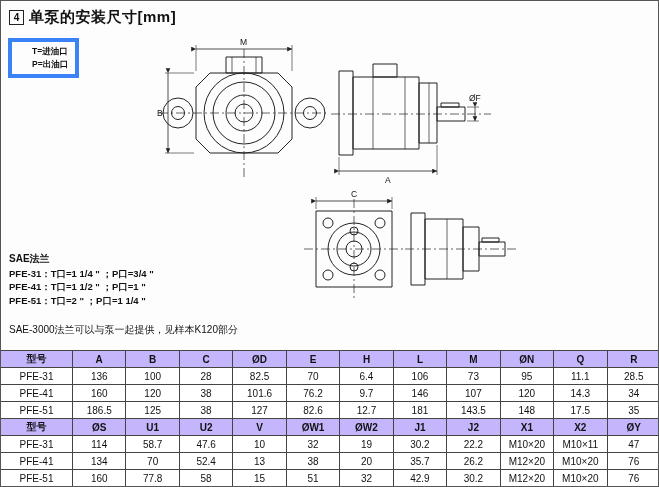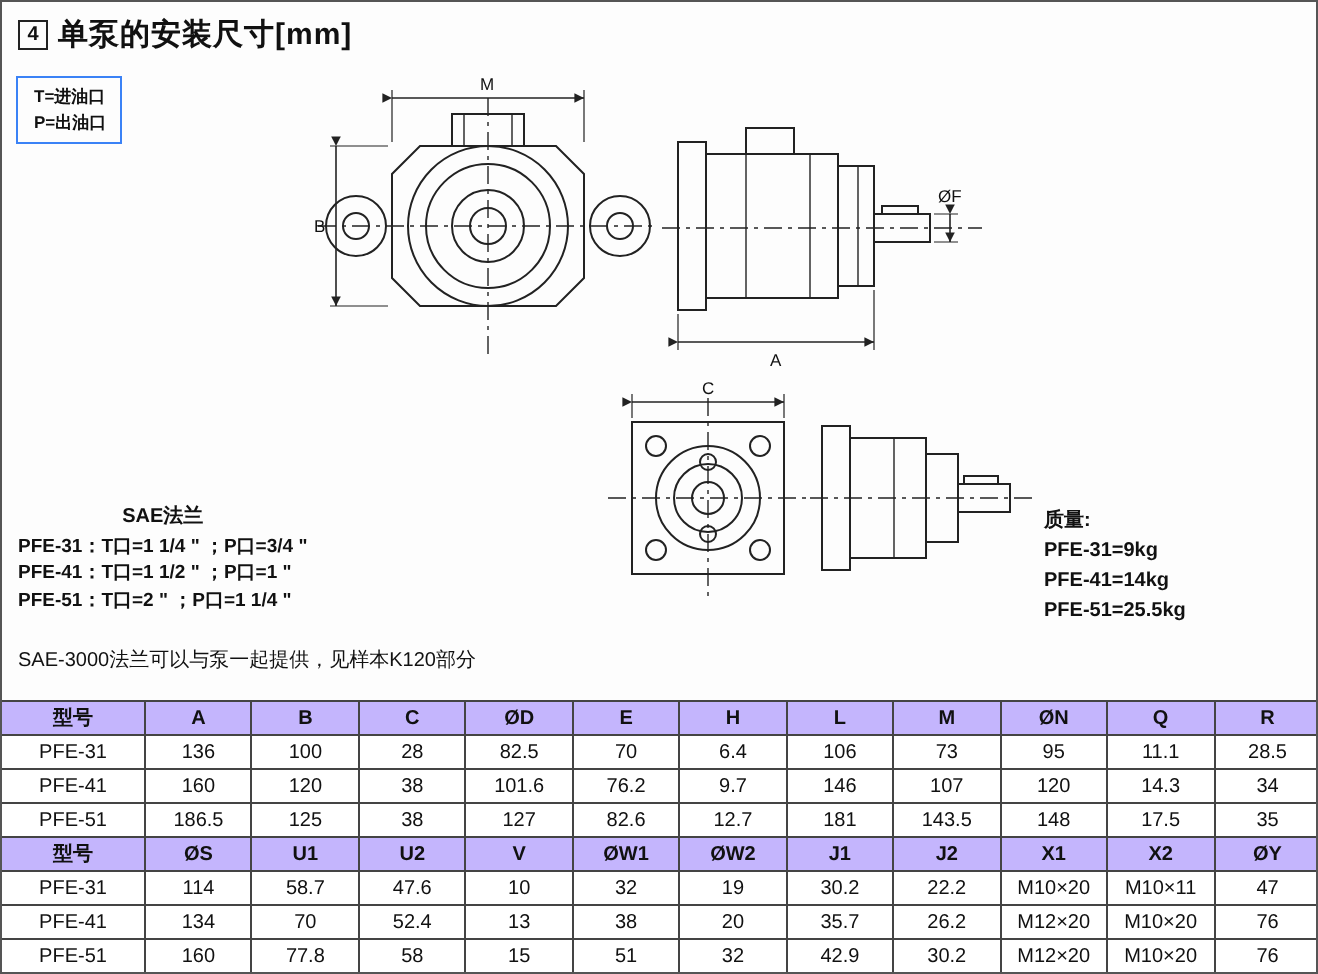--- a/index.html
+++ b/index.html
@@ -7,25 +7,25 @@
     position:relative;width:659px;height:487px;background:#fdfdfd;
     border:1px solid #555;box-sizing:border-box;overflow:hidden;
     font-family:"Liberation Sans","DejaVu Sans",sans-serif;color:#111;
   }
   
   .hdr{position:absolute;top:7px;left:8px;display:flex;align-items:center;gap:5px;}
   .numbox{width:13px;height:13px;border:1px solid #222;font-size:10px;font-weight:bold;
     display:flex;align-items:center;justify-content:center;}
   .title{font-size:15px;font-weight:bold;letter-spacing:.5px;}
   
-  .portnote{position:absolute;top:37px;left:7px;border:1px solid #3b82f6;padding:3px 7px 3px 8px;
+  .portnote{position:absolute;top:37px;left:7px;border:4px solid #3b82f6;padding:3px 7px 3px 20px;
     font-size:8.5px;line-height:1.55;font-weight:bold;background:#fdfdfd;}
   
   .saeblock{position:absolute;left:8px;top:251px;font-size:9.5px;font-weight:bold;line-height:1.45;}
-  .saeblock .h{font-size:10px;text-align:center;}
+  .saeblock .h{font-size:10px;}
   .sae3000{position:absolute;left:8px;top:322px;font-size:10px;font-weight:normal;}
   
   .massblock{position:absolute;left:521px;top:252px;font-size:10px;font-weight:bold;line-height:1.5;}
   
   svg.draw{position:absolute;top:0;left:0;}
   svg.draw *{vector-effect:non-scaling-stroke;}
   svg text{font-family:"Liberation Sans","DejaVu Sans",sans-serif;font-size:8.5px;fill:#111;}
   
   table.dims{
     position:absolute;left:-1px;bottom:-1px;width:661px;border-collapse:collapse;
@@ -150,26 +150,20 @@
 
   <div class="saeblock">
     <div class="h">SAE法兰</div>
     <div>PFE-31：T口=1 1/4 " ；P口=3/4 "</div>
     <div>PFE-41：T口=1 1/2 " ；P口=1 "</div>
     <div>PFE-51：T口=2 " ；P口=1 1/4 "</div>
   </div>
 
   <div class="sae3000">SAE-3000法兰可以与泵一起提供，见样本K120部分</div>
 
-  <div class="massblock">
-    <div>质量:</div>
-    <div>PFE-31=9kg</div>
-    <div>PFE-41=14kg</div>
-    <div>PFE-51=25.5kg</div>
-  </div>
 
   <table class="dims">
     <colgroup>
       <col style="width:72px">
       <col>
         <col>
         <col>
         <col>
         <col>
         <col>

